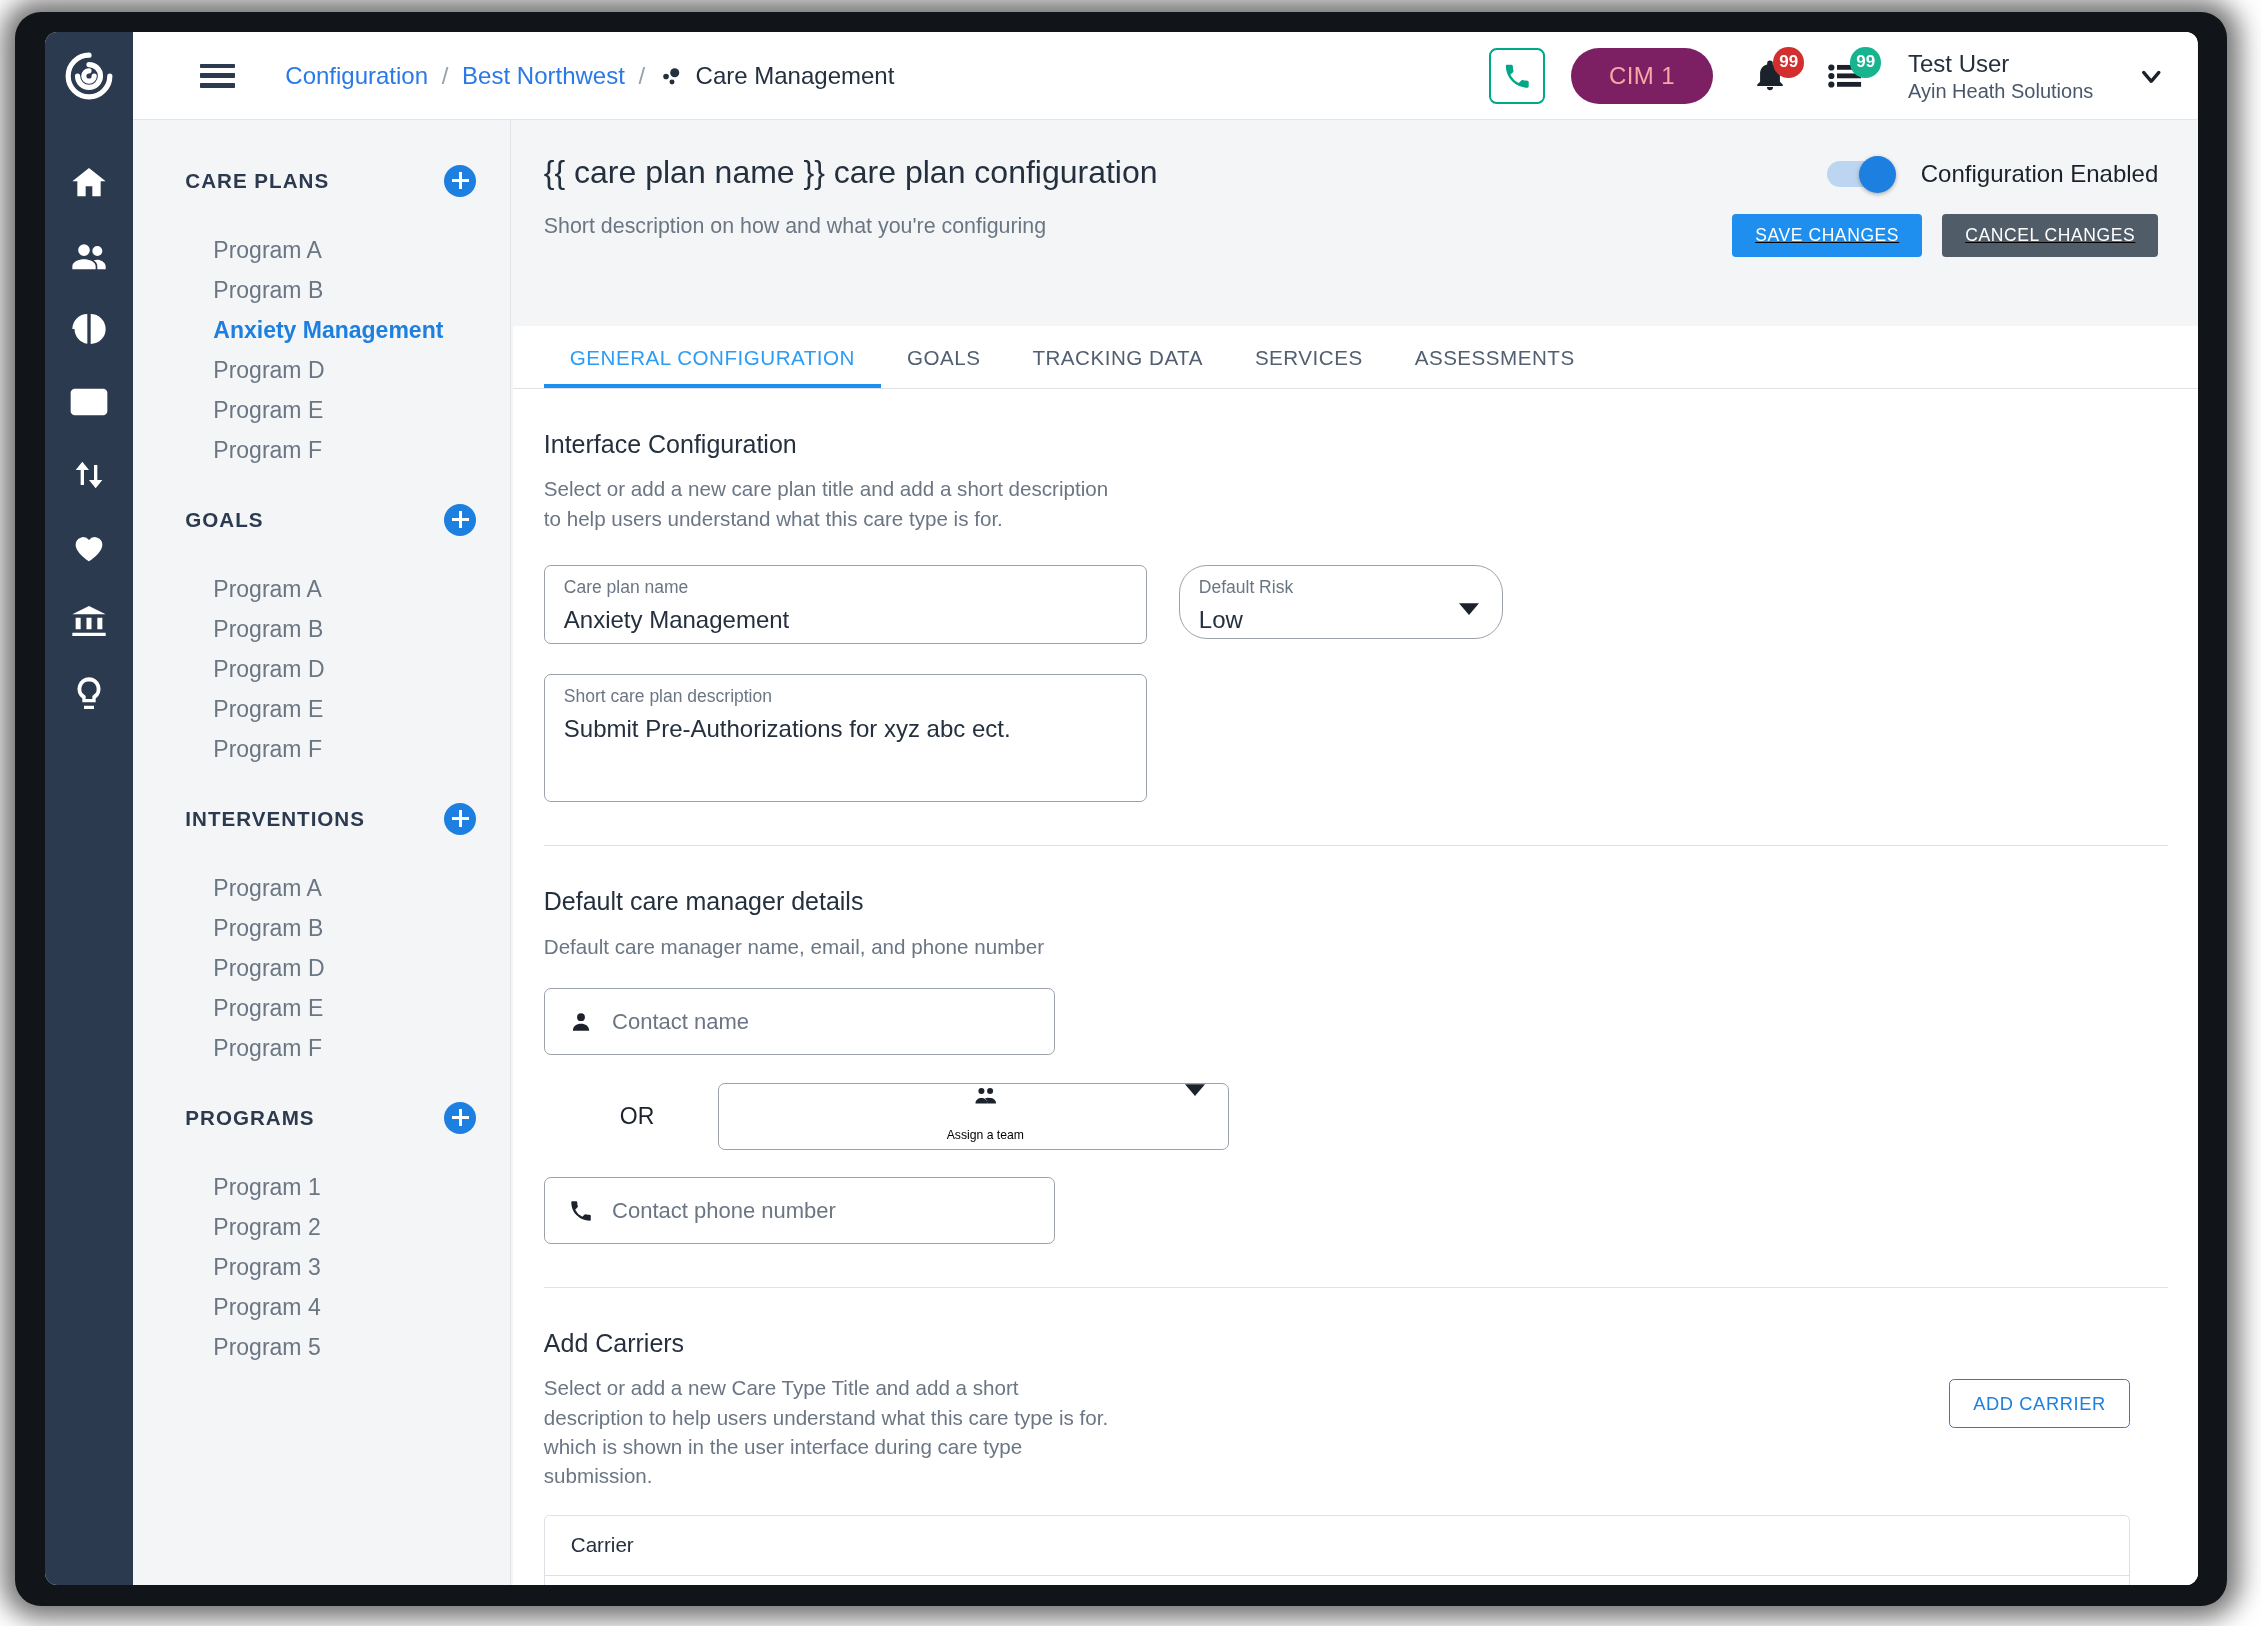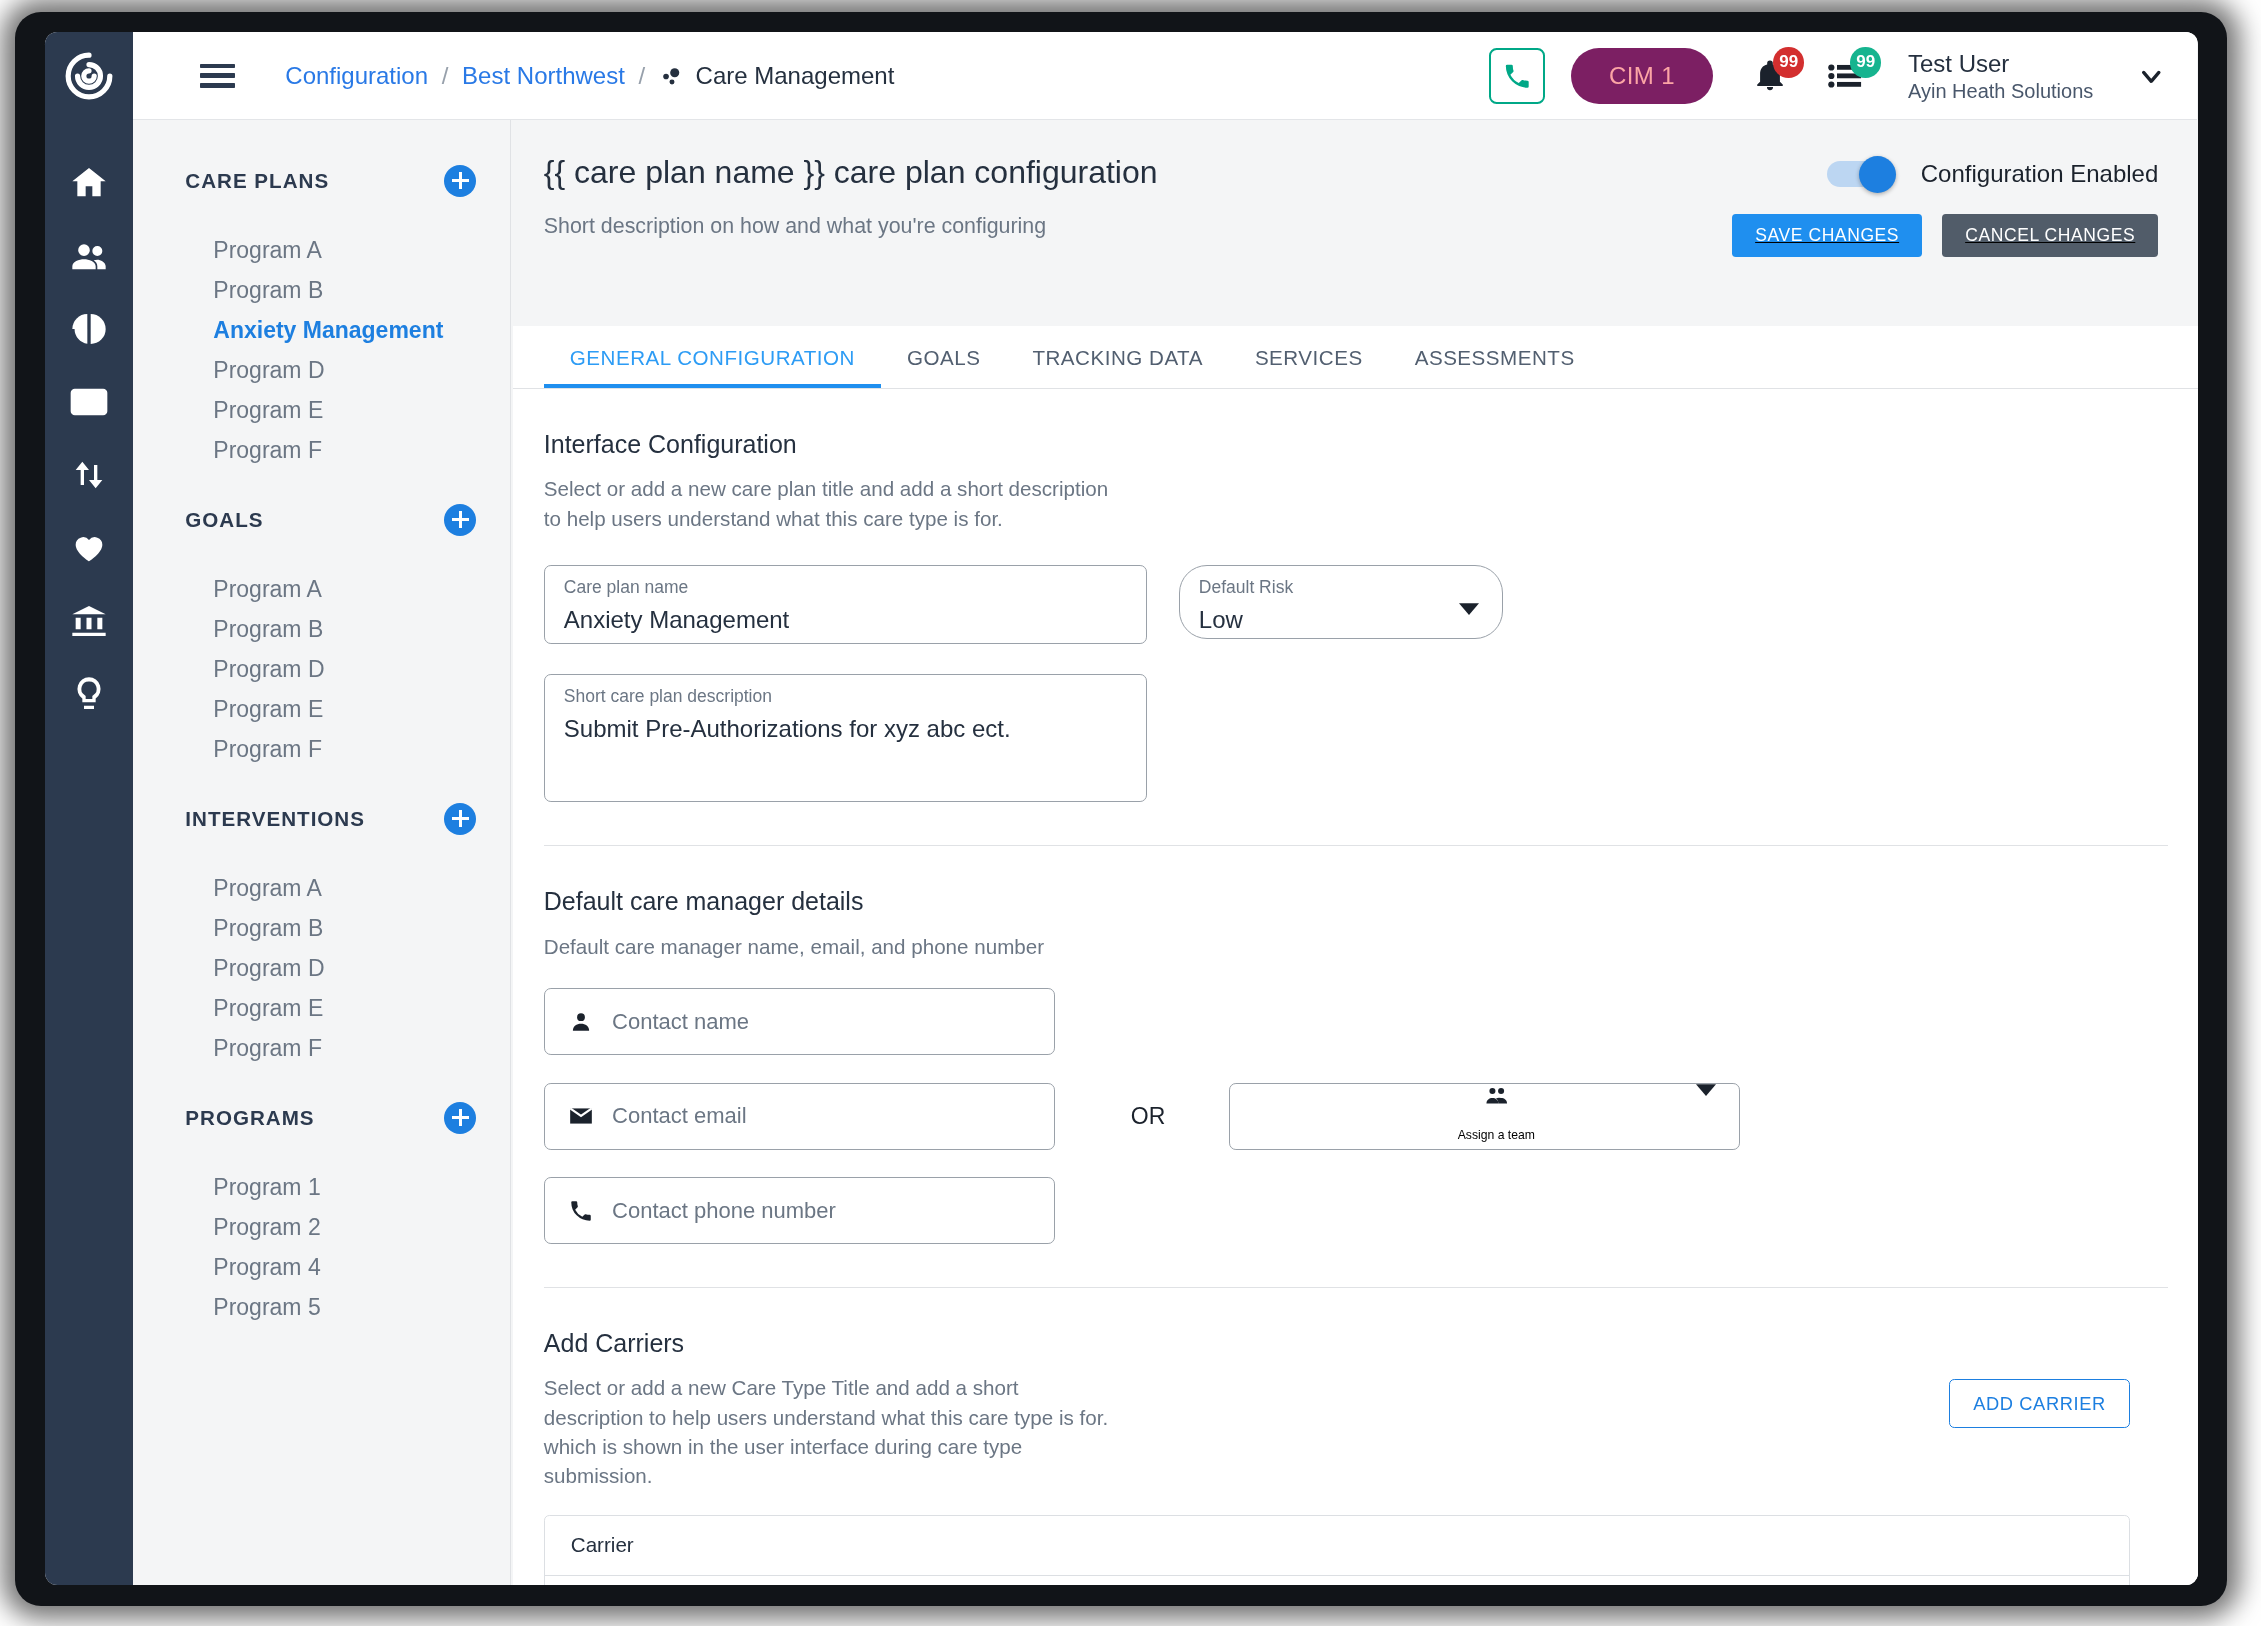--- a/index.html
+++ b/index.html
@@ -413,20 +413,21 @@
         <div class="plan-item">Program E</div>
         <div class="plan-item">Program F</div>
         <div class="sec-gap"></div>
         <div class="sec-head">
           <div class="sec-title">PROGRAMS</div>
           <div class="plus-btn" style="position: relative;"></div>
         </div>
         <div class="sec-gap"></div>
         <div class="plan-item">Program 1</div>
         <div class="plan-item">Program 2</div>
+        <div class="plan-item">Program 3</div>
         <div class="plan-item">Program 4</div>
         <div class="plan-item">Program 5</div>
         <div class="sec-gap"></div>
       </div>
 
   <div id="main">
 
     <div id="main-head">
       <div id="page-title">{{ care plan name }} care plan configuration</div>
       <div id="page-sub">Short description on how and what you're configuring</div>
@@ -485,27 +486,20 @@
 
         <div class="cfield">
           <svg width="26" height="26" viewBox="0 0 24 24" fill="#1b222c">
                 <circle cx="12" cy="7.5" r="3.6"></circle>
                 <path d="M4.5 20c0-4.1 3.4-6.4 7.5-6.4s7.5 2.3 7.5 6.4z"></path>
               </svg>
           <span class="ph">Contact name</span>
         </div>
 
         <div class="or-row">
-          <div class="cfield">
-            <svg width="26" height="26" viewBox="0 0 24 24" fill="#1b222c">
-                  <path d="M2 5h20v14H2z"></path>
-                  <path d="M2 5l10 7 10-7" stroke="#fff" stroke-width="2" fill="none"></path>
-                </svg>
-            <span class="ph">Contact email</span>
-          </div>
           <div id="or-text">OR</div>
           <div id="assign-team">
             <svg width="27.5" height="26" viewBox="0 0 24 24" fill="#1b222c">
                   <circle cx="8" cy="6.5" r="2.8"></circle>
                   <circle cx="16" cy="6.5" r="2.8"></circle>
                   <path d="M2.5 18c0-3.2 2.6-5 5.5-5s5.5 1.8 5.5 5z"></path>
                   <path d="M13.5 18c0-2.1-.9-3.7-2.3-4.6A7 7 0 0 1 16 13c2.9 0 5.5 1.8 5.5 5z"></path>
                 </svg>
             <span class="ph">Assign a team</span>
             <span class="caret">

